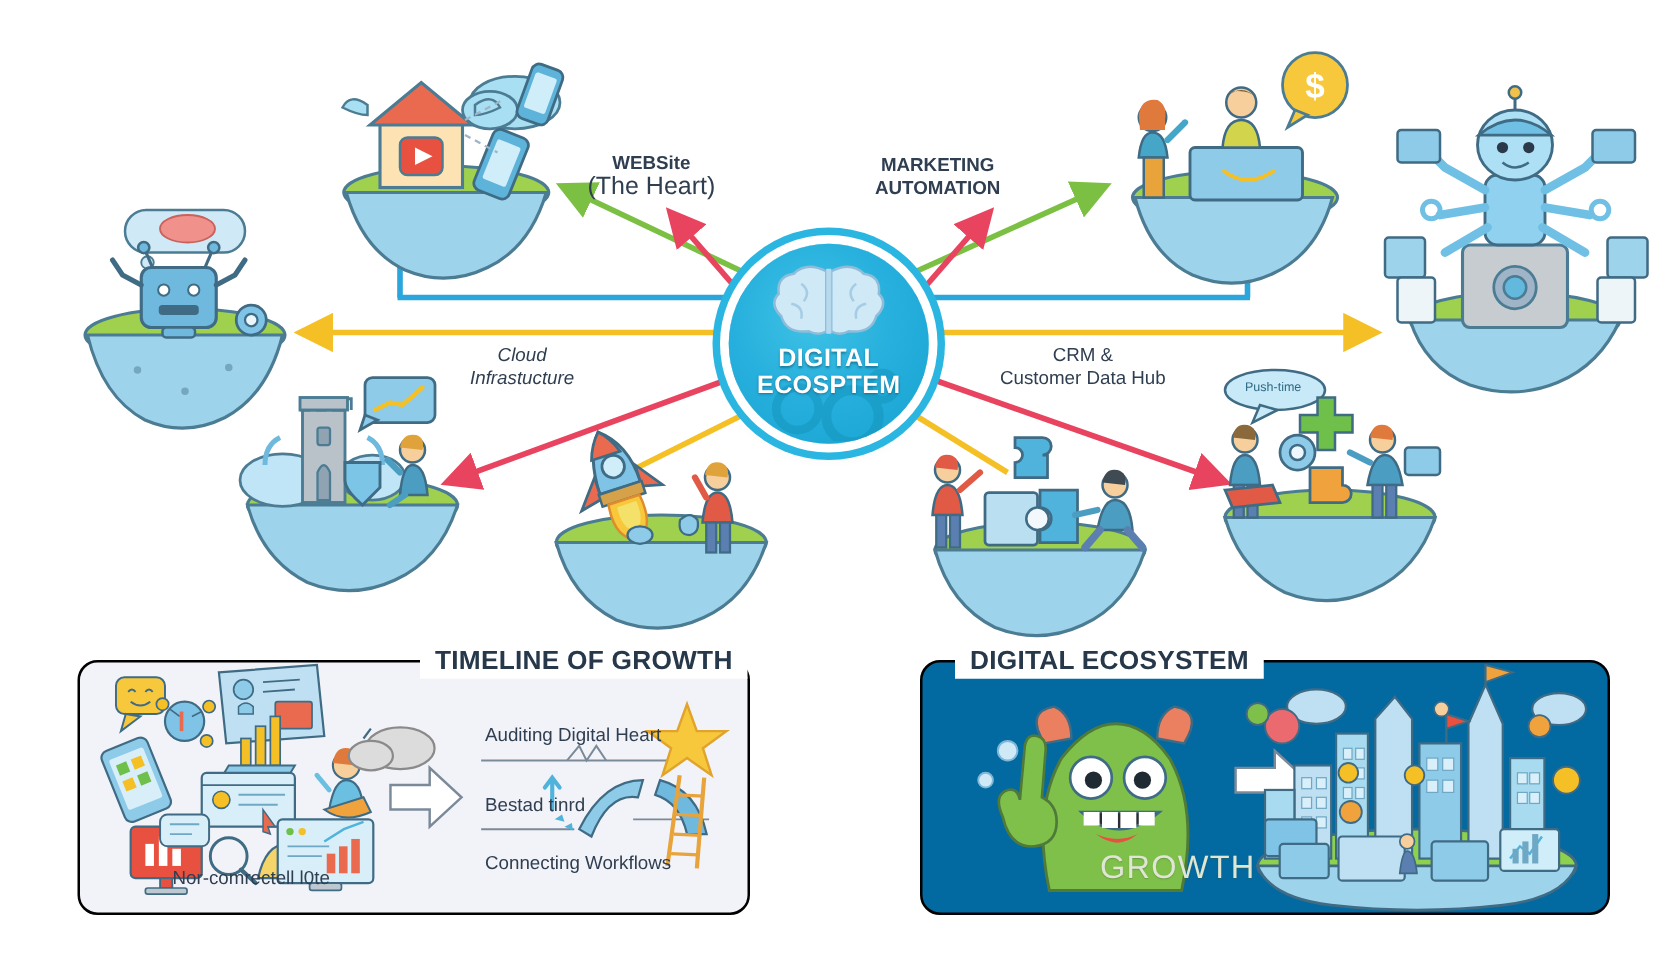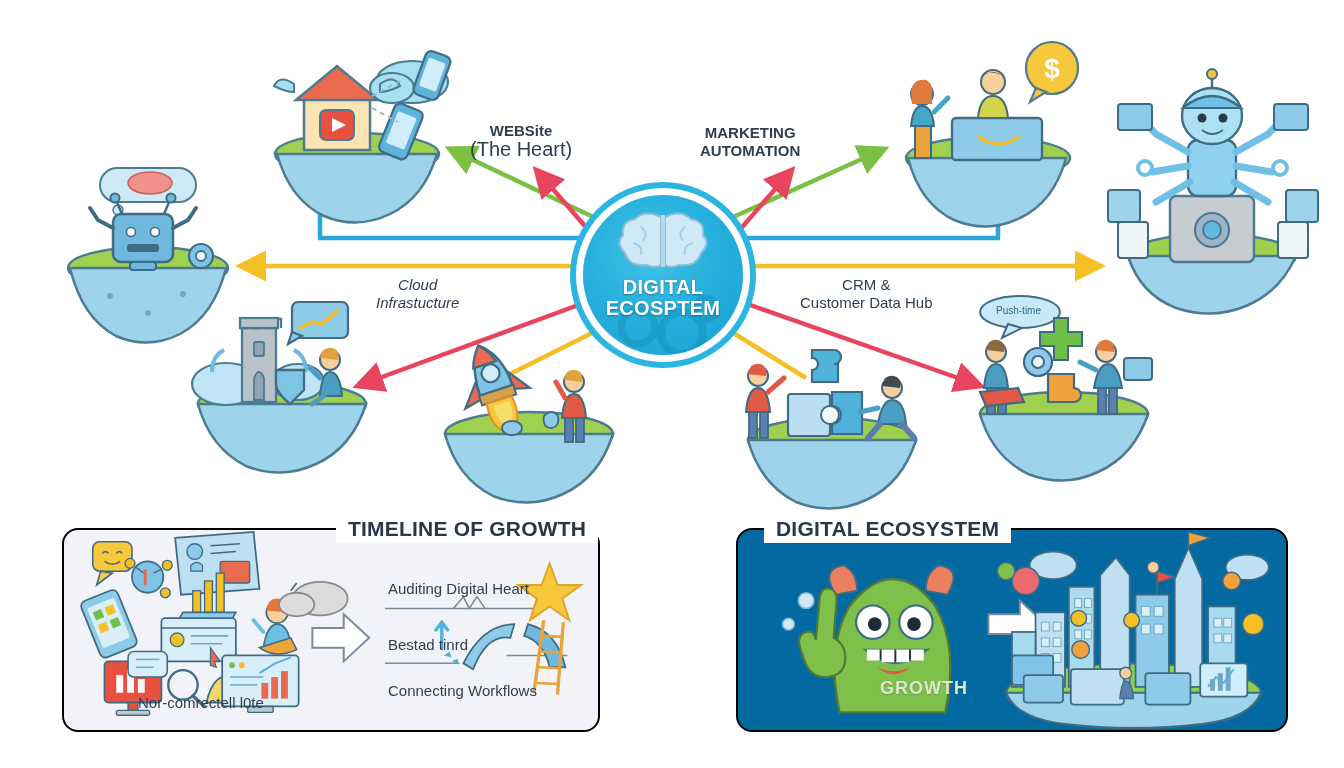--- a/index.html
+++ b/index.html
@@ -147,22 +147,22 @@
     position: absolute;
     left: 0; top: 0;
     width: 100%;
     height: 100%;
     pointer-events: none;
   }
   .growth-word {
     position: absolute;
     left: 142px;
     top: 148px;
-    font-size: 18px;
-    font-weight: bold;
+    font-size: 26px;
+    font-weight: normal;
     color: #dfe6d4;
     letter-spacing: 1px;
     text-shadow: 0 1px 1px rgba(60,90,40,.35);
   }
   .bubble-text {
     position: absolute;
     font-size: 10px;
     color: #2f6a86;
     white-space: nowrap;
   }

